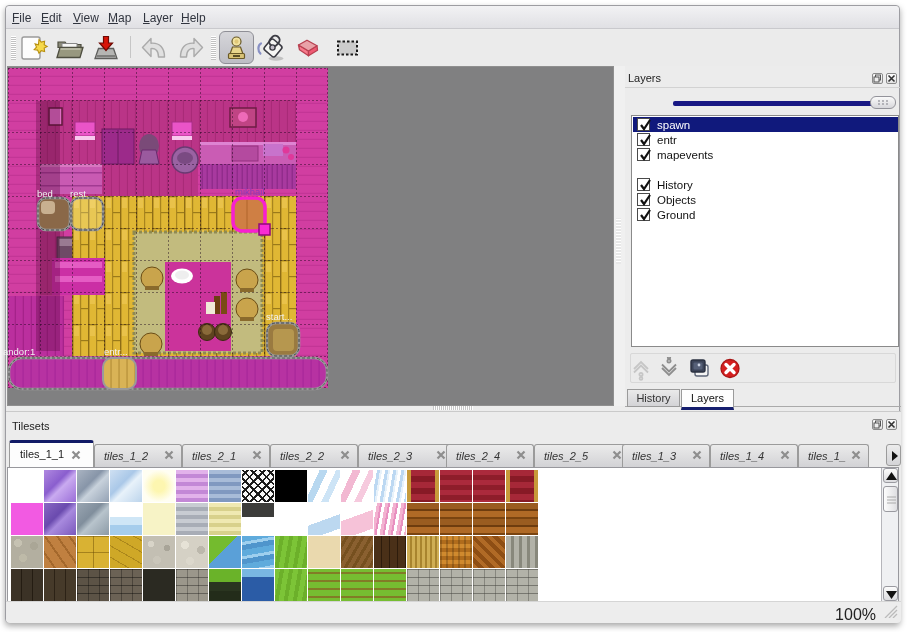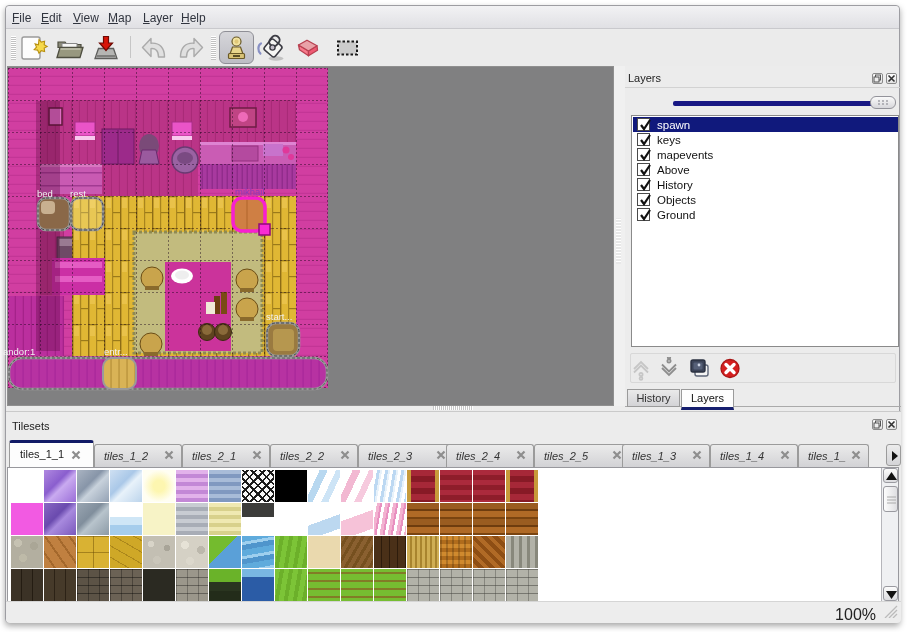--- a/index.html
+++ b/index.html
@@ -347,37 +347,29 @@
             </svg>
           </span>
           <span class="lname">spawn</span>
         </div>
 <div class="lrow" style="top:16px">
           <span class="cb">
             <svg width="15" height="15" viewBox="0 0 15 15">
               <path d="M3 7 L6 11 L12 2" stroke="#111" stroke-width="2.2" fill="none"></path>
             </svg>
           </span>
-          <span class="lname">keys</span>
+          <span class="lname">entr</span>
         </div>
 <div class="lrow" style="top:31px">
           <span class="cb">
             <svg width="15" height="15" viewBox="0 0 15 15">
               <path d="M3 7 L6 11 L12 2" stroke="#111" stroke-width="2.2" fill="none"></path>
             </svg>
           </span>
           <span class="lname">mapevents</span>
-        </div>
-<div class="lrow" style="top:46px">
-          <span class="cb">
-            <svg width="15" height="15" viewBox="0 0 15 15">
-              <path d="M3 7 L6 11 L12 2" stroke="#111" stroke-width="2.2" fill="none"></path>
-            </svg>
-          </span>
-          <span class="lname">Above</span>
         </div>
 <div class="lrow" style="top:61px">
           <span class="cb">
             <svg width="15" height="15" viewBox="0 0 15 15">
               <path d="M3 7 L6 11 L12 2" stroke="#111" stroke-width="2.2" fill="none"></path>
             </svg>
           </span>
           <span class="lname">History</span>
         </div>
 <div class="lrow" style="top:76px">

